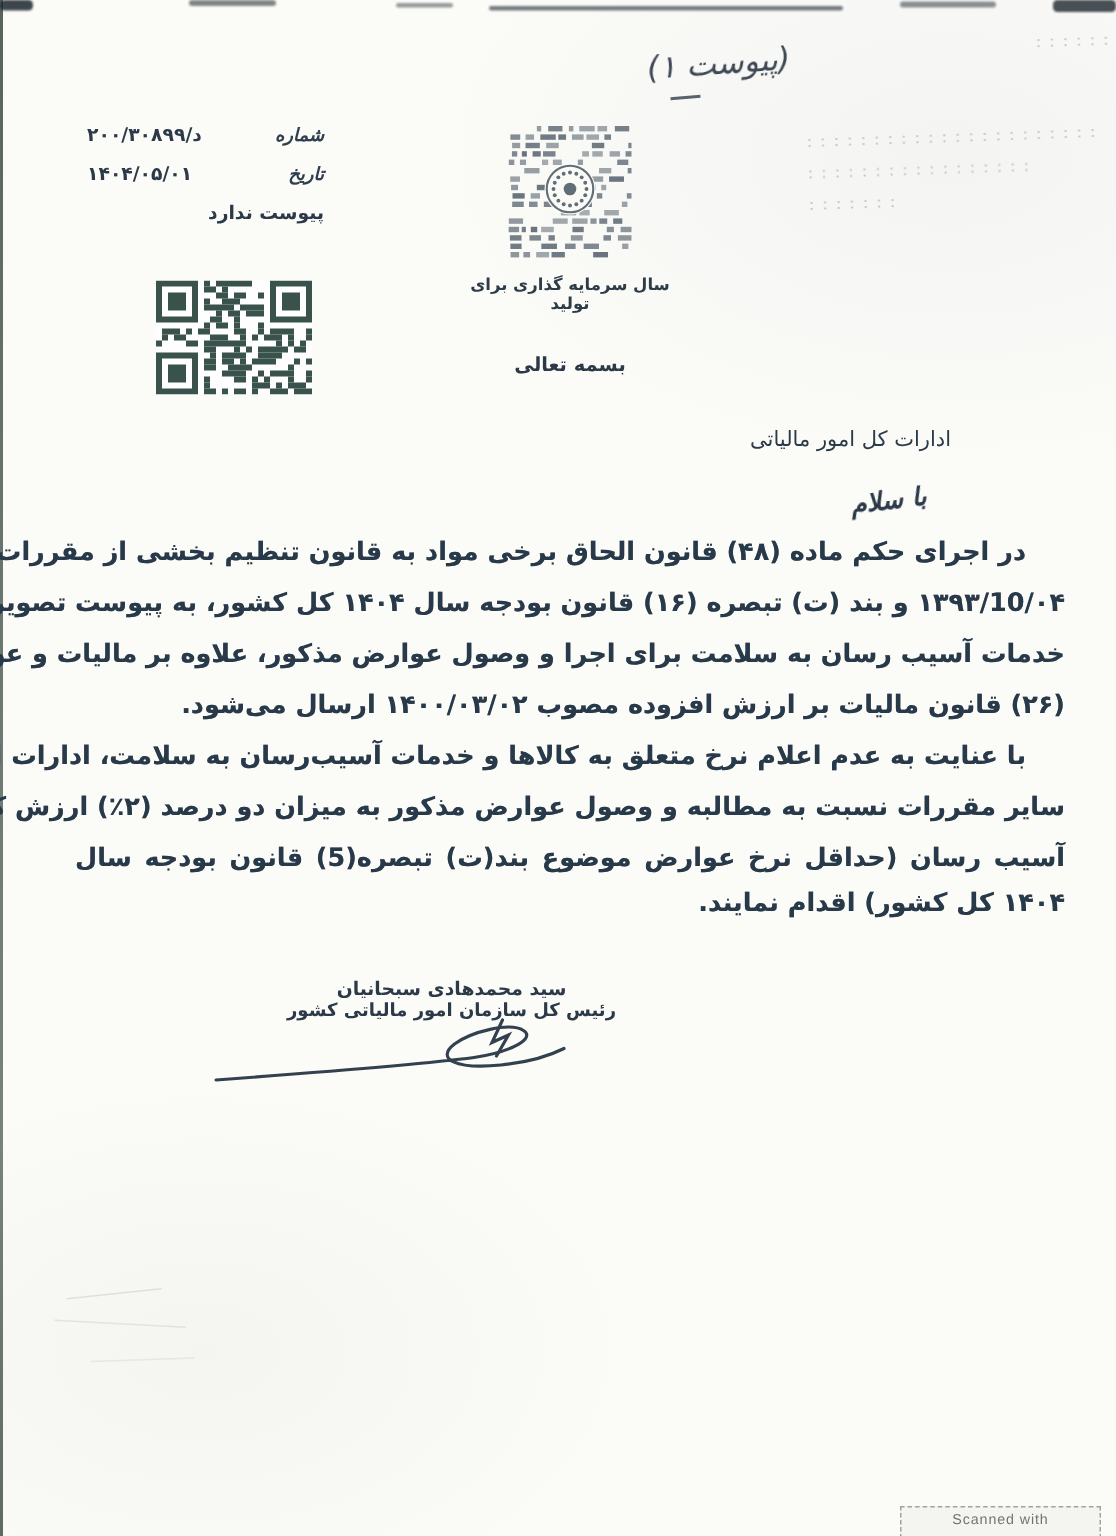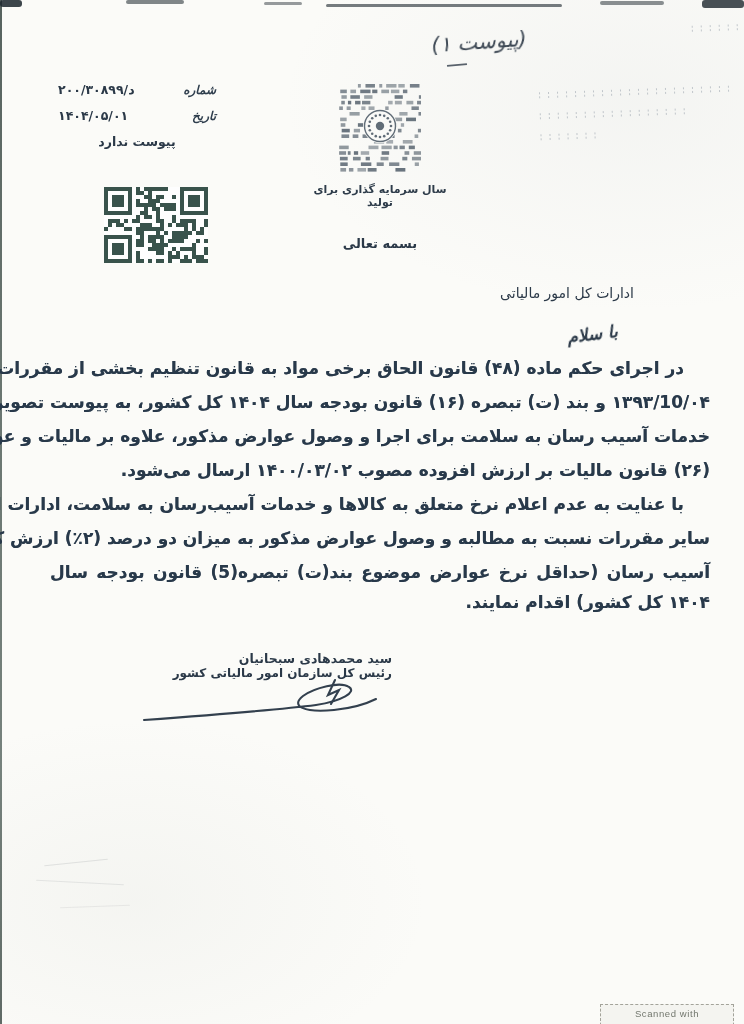--- a/index.html
+++ b/index.html
@@ -29,21 +29,21 @@
   
   .faintstamp{position:absolute;filter:blur(.4px);opacity:.55;transform:rotate(-2deg);}
   .faintrow{height:7px;margin-bottom:14px;
     background-image:radial-gradient(circle, rgba(86,101,120,.6) .8px, transparent 1px);
     background-size:9px 4px;}
   
   .meta{position:absolute;top:82px;left:58px;width:158px;direction:rtl;}
   .meta-row{display:flex;justify-content:space-between;align-items:baseline;margin-bottom:11px;}
   .meta-label{font-size:12px;font-weight:700;font-style:italic;color:#303f4e;}
   .meta-value{font-size:12.5px;font-weight:700;direction:ltr;unicode-bidi:isolate;letter-spacing:.5px;}
-  .meta-attach{font-size:12.5px;font-weight:700;text-align:center;direction:rtl;}
+  .meta-attach{font-size:12.5px;font-weight:700;text-align:right;direction:rtl;}
   
   .qr{position:absolute;top:187px;left:104px;width:104px;height:76px;filter:blur(.25px);opacity:.95;}
   
   .emblem{position:absolute;top:84px;left:338px;width:84px;height:88px;opacity:.88;filter:blur(.3px);}
   .slogan{position:absolute;top:183px;left:300px;width:160px;text-align:center;
     font-size:11px;font-weight:700;direction:rtl;color:#2e3c4a;}
   .bismillah{position:absolute;top:236px;left:330px;width:100px;text-align:center;
     font-size:13px;font-weight:700;direction:rtl;}
   
   .recipient{position:absolute;top:285px;right:110px;font-size:14px;font-weight:400;direction:rtl;margin-left:8px;}
@@ -51,21 +51,21 @@
     font-style:italic;transform:rotate(-7deg);filter:blur(.15px);}
   .body-block{position:absolute;top:353px;left:50px;width:660px;direction:rtl;}
   .bline{
     height:34px;line-height:30px;font-size:17px;font-weight:700;color:#28394a;
     text-align:justify;text-align-last:justify;white-space:nowrap;
     text-shadow:0 0 .4px rgba(40,57,74,.55);
   }
   .bline.first{text-indent:26px;}
   .bline.last{text-align-last:right;white-space:normal;}
   
-  .sigblock{position:absolute;top:651px;left:160px;width:232px;direction:rtl;}
+  .sigblock{position:absolute;top:651px;left:185px;width:232px;text-align:center;direction:rtl;}
   .sig-name{font-size:12.5px;font-weight:700;}
   .sig-title{font-size:12px;font-weight:700;}
   .sig-scribble{position:absolute;top:676px;left:138px;width:250px;height:52px;}
   .sig-scribble path{fill:none;stroke:#33404e;stroke-width:2.1;stroke-linecap:round;}
   
   .scanbox{
     position:absolute;top:1004px;left:600px;width:132px;height:26px;
     border:1px dashed #9a9a90;background:rgba(241,241,236,.7);
     color:var(--wm,#63685e);font-size:9.5px;letter-spacing:.6px;
     font-family:"Liberation Sans","DejaVu Sans",sans-serif;

